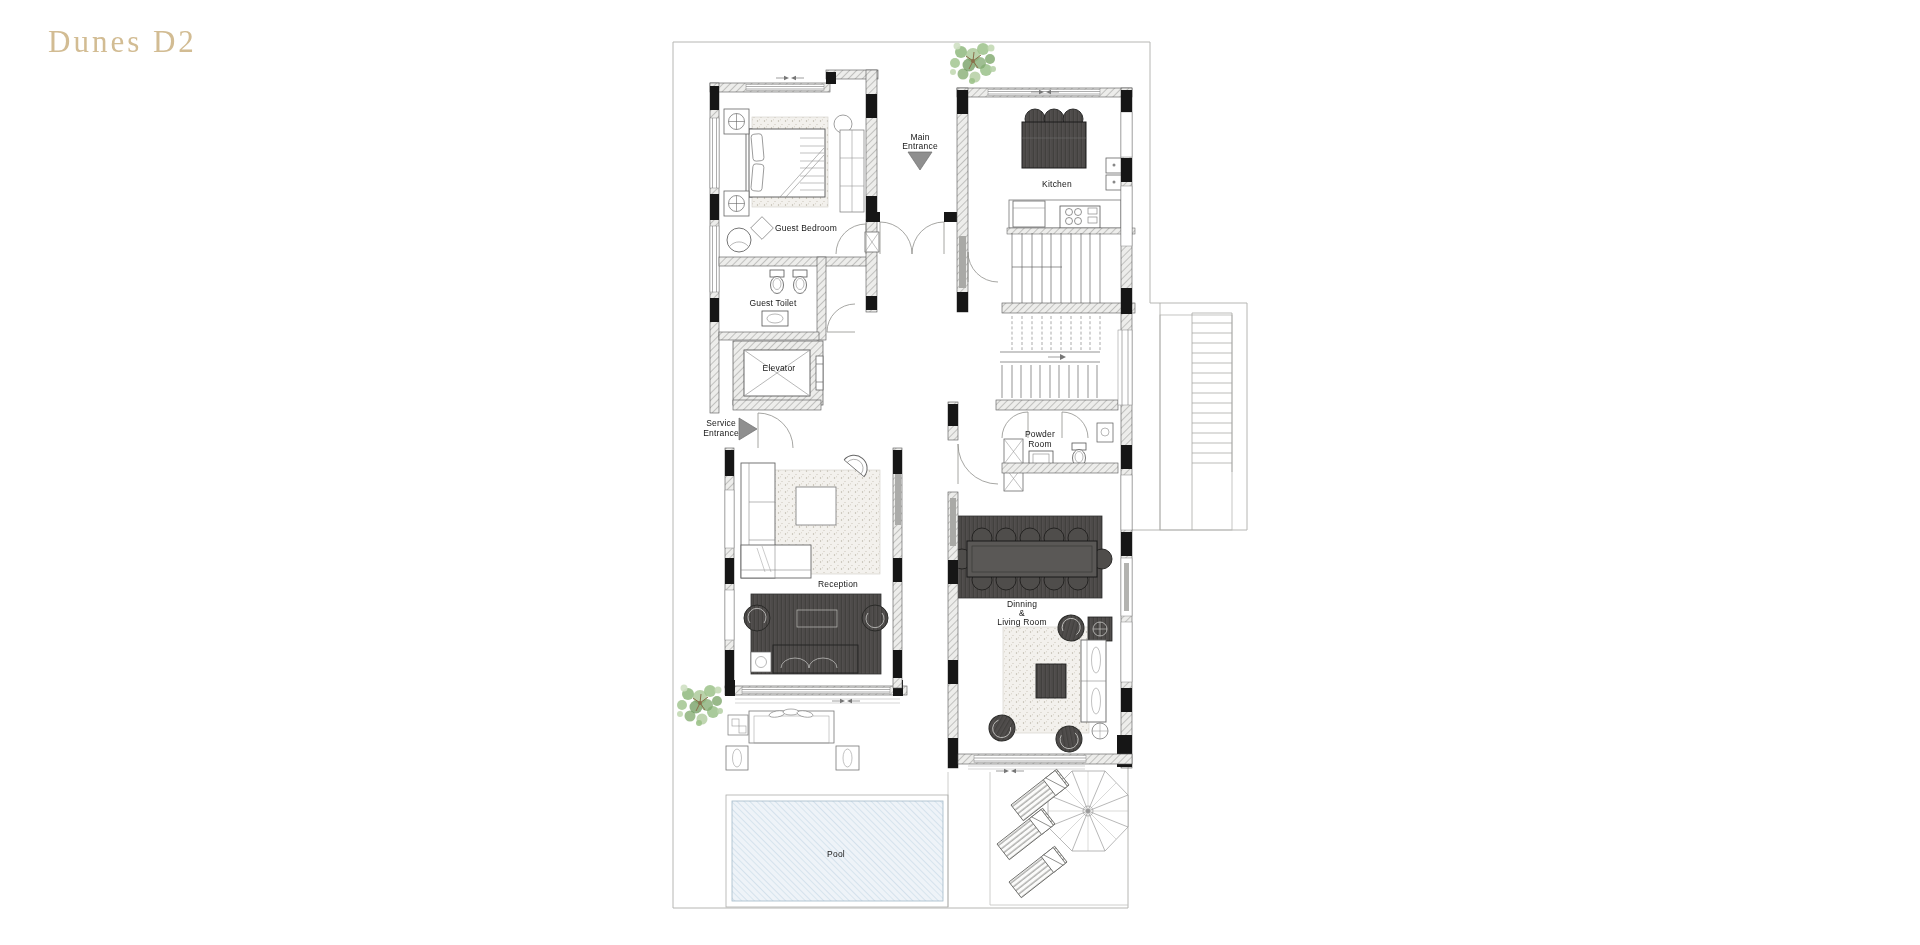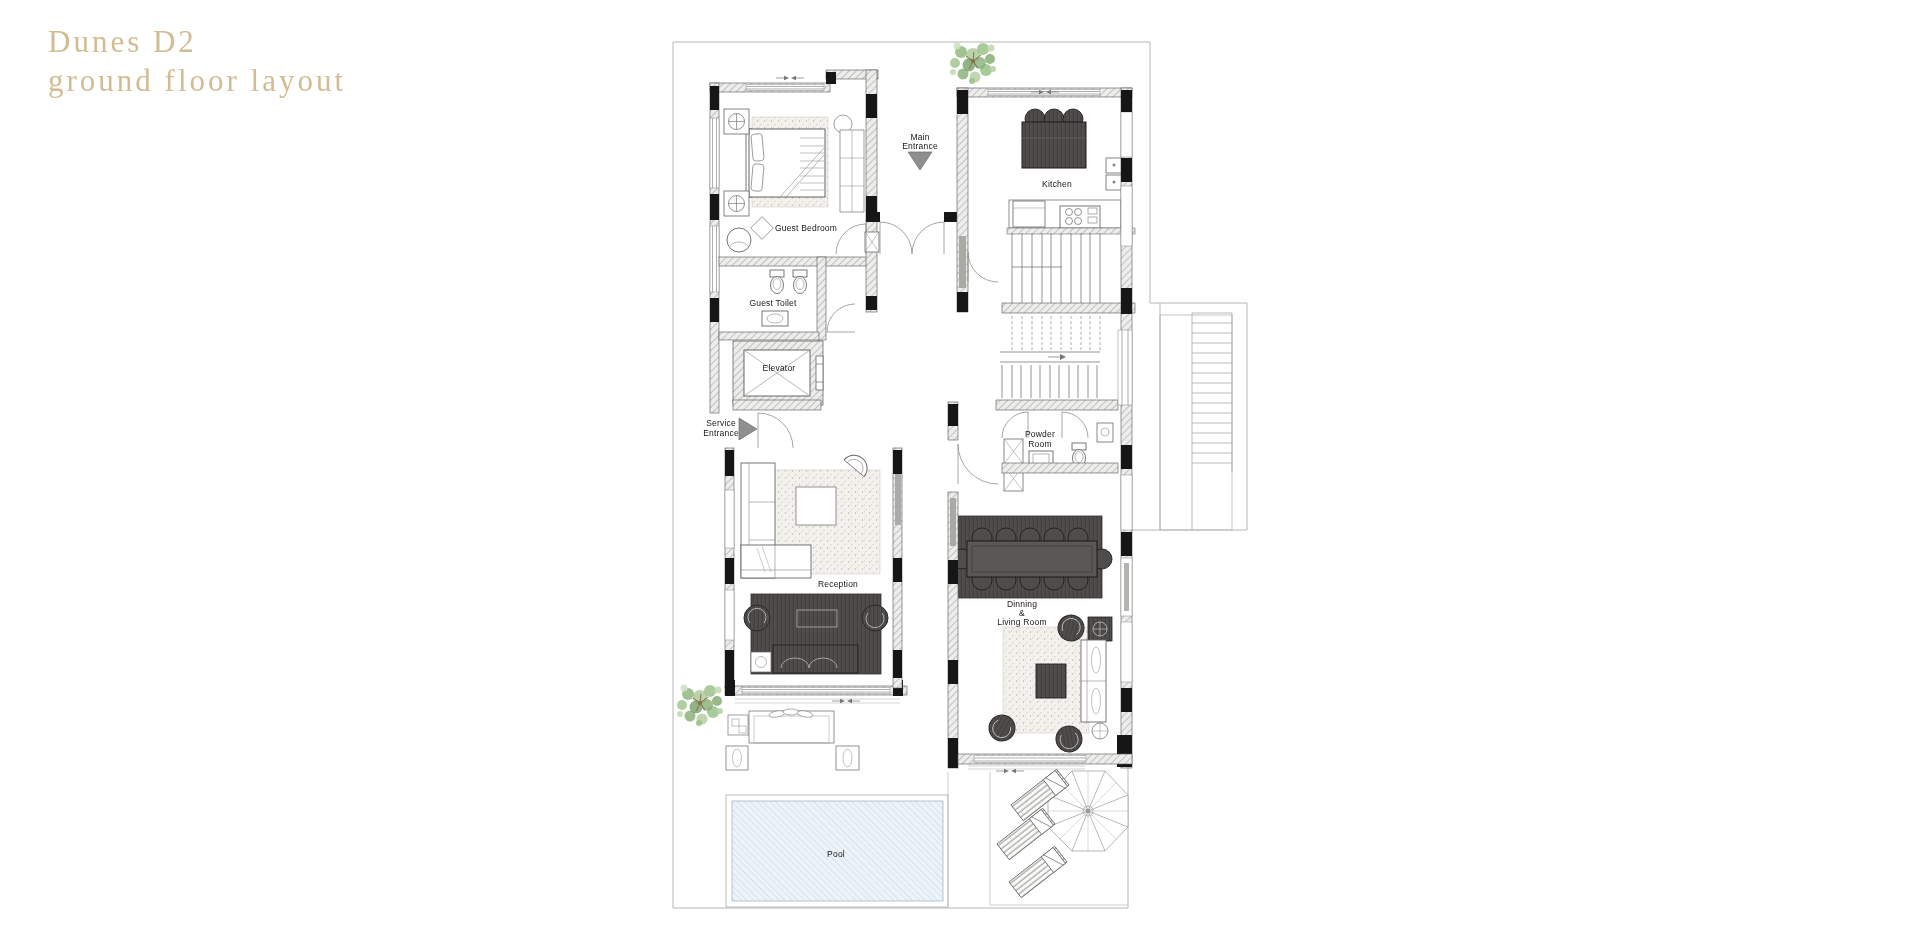--- a/index.html
+++ b/index.html
@@ -9,21 +9,20 @@
          font-size:31px;line-height:39px;letter-spacing:3px;font-weight:400;margin-left:11px;}
   svg.plan{position:absolute;left:0;top:0;}
   text.lbl{font-family:"Liberation Sans",sans-serif;font-size:8.5px;fill:#161616;
            text-anchor:middle;letter-spacing:.2px;}
 </style>
 </head>
 <body>
 
 <div class="title">
   <div>Dunes D2</div>
-  <div>ground floor layout</div>
 </div>
 
 <svg class="plan" width="1920" height="945" viewBox="0 0 1920 945">
 <defs>
   <pattern id="hatch" patternUnits="userSpaceOnUse" width="5" height="5" patternTransform="rotate(45)">
     <rect width="5" height="5" fill="#ededeb"></rect>
     <line x1="0" y1="0" x2="0" y2="5" stroke="#9b9b98" stroke-width="1.1"></line>
   </pattern>
   <pattern id="stipple" patternUnits="userSpaceOnUse" width="7" height="7">
     <rect width="7" height="7" fill="#f3f1ed"></rect>

